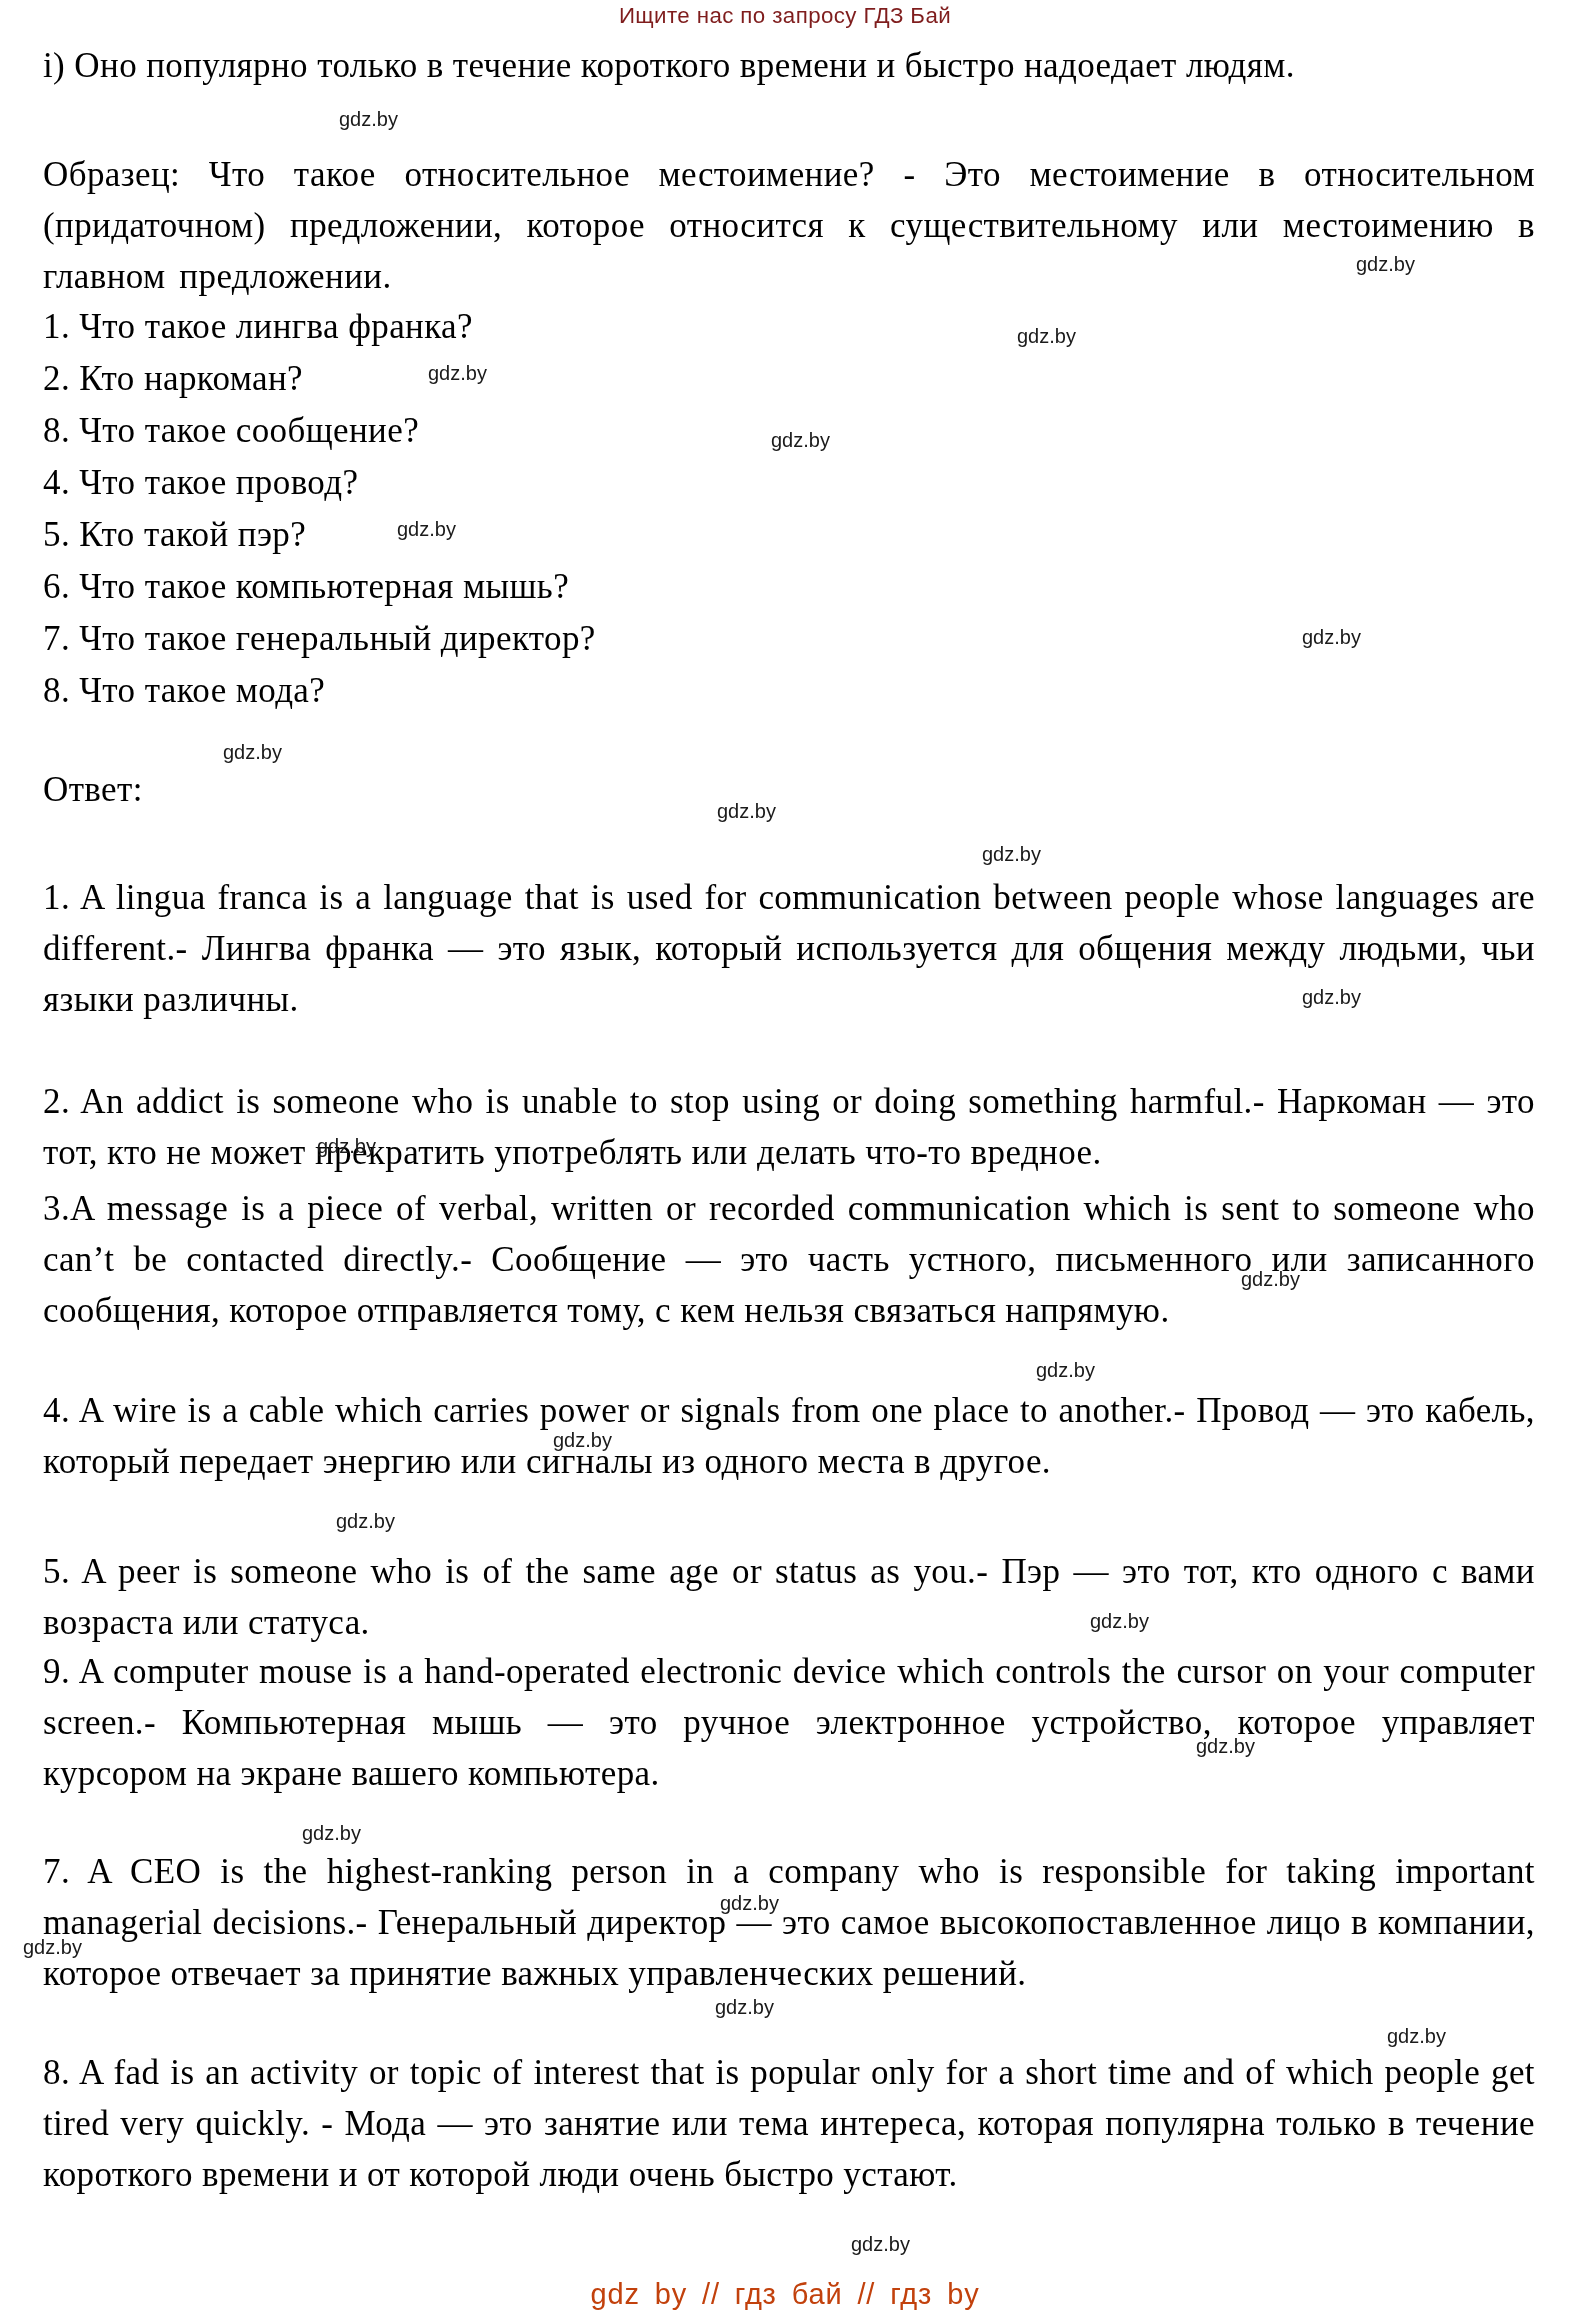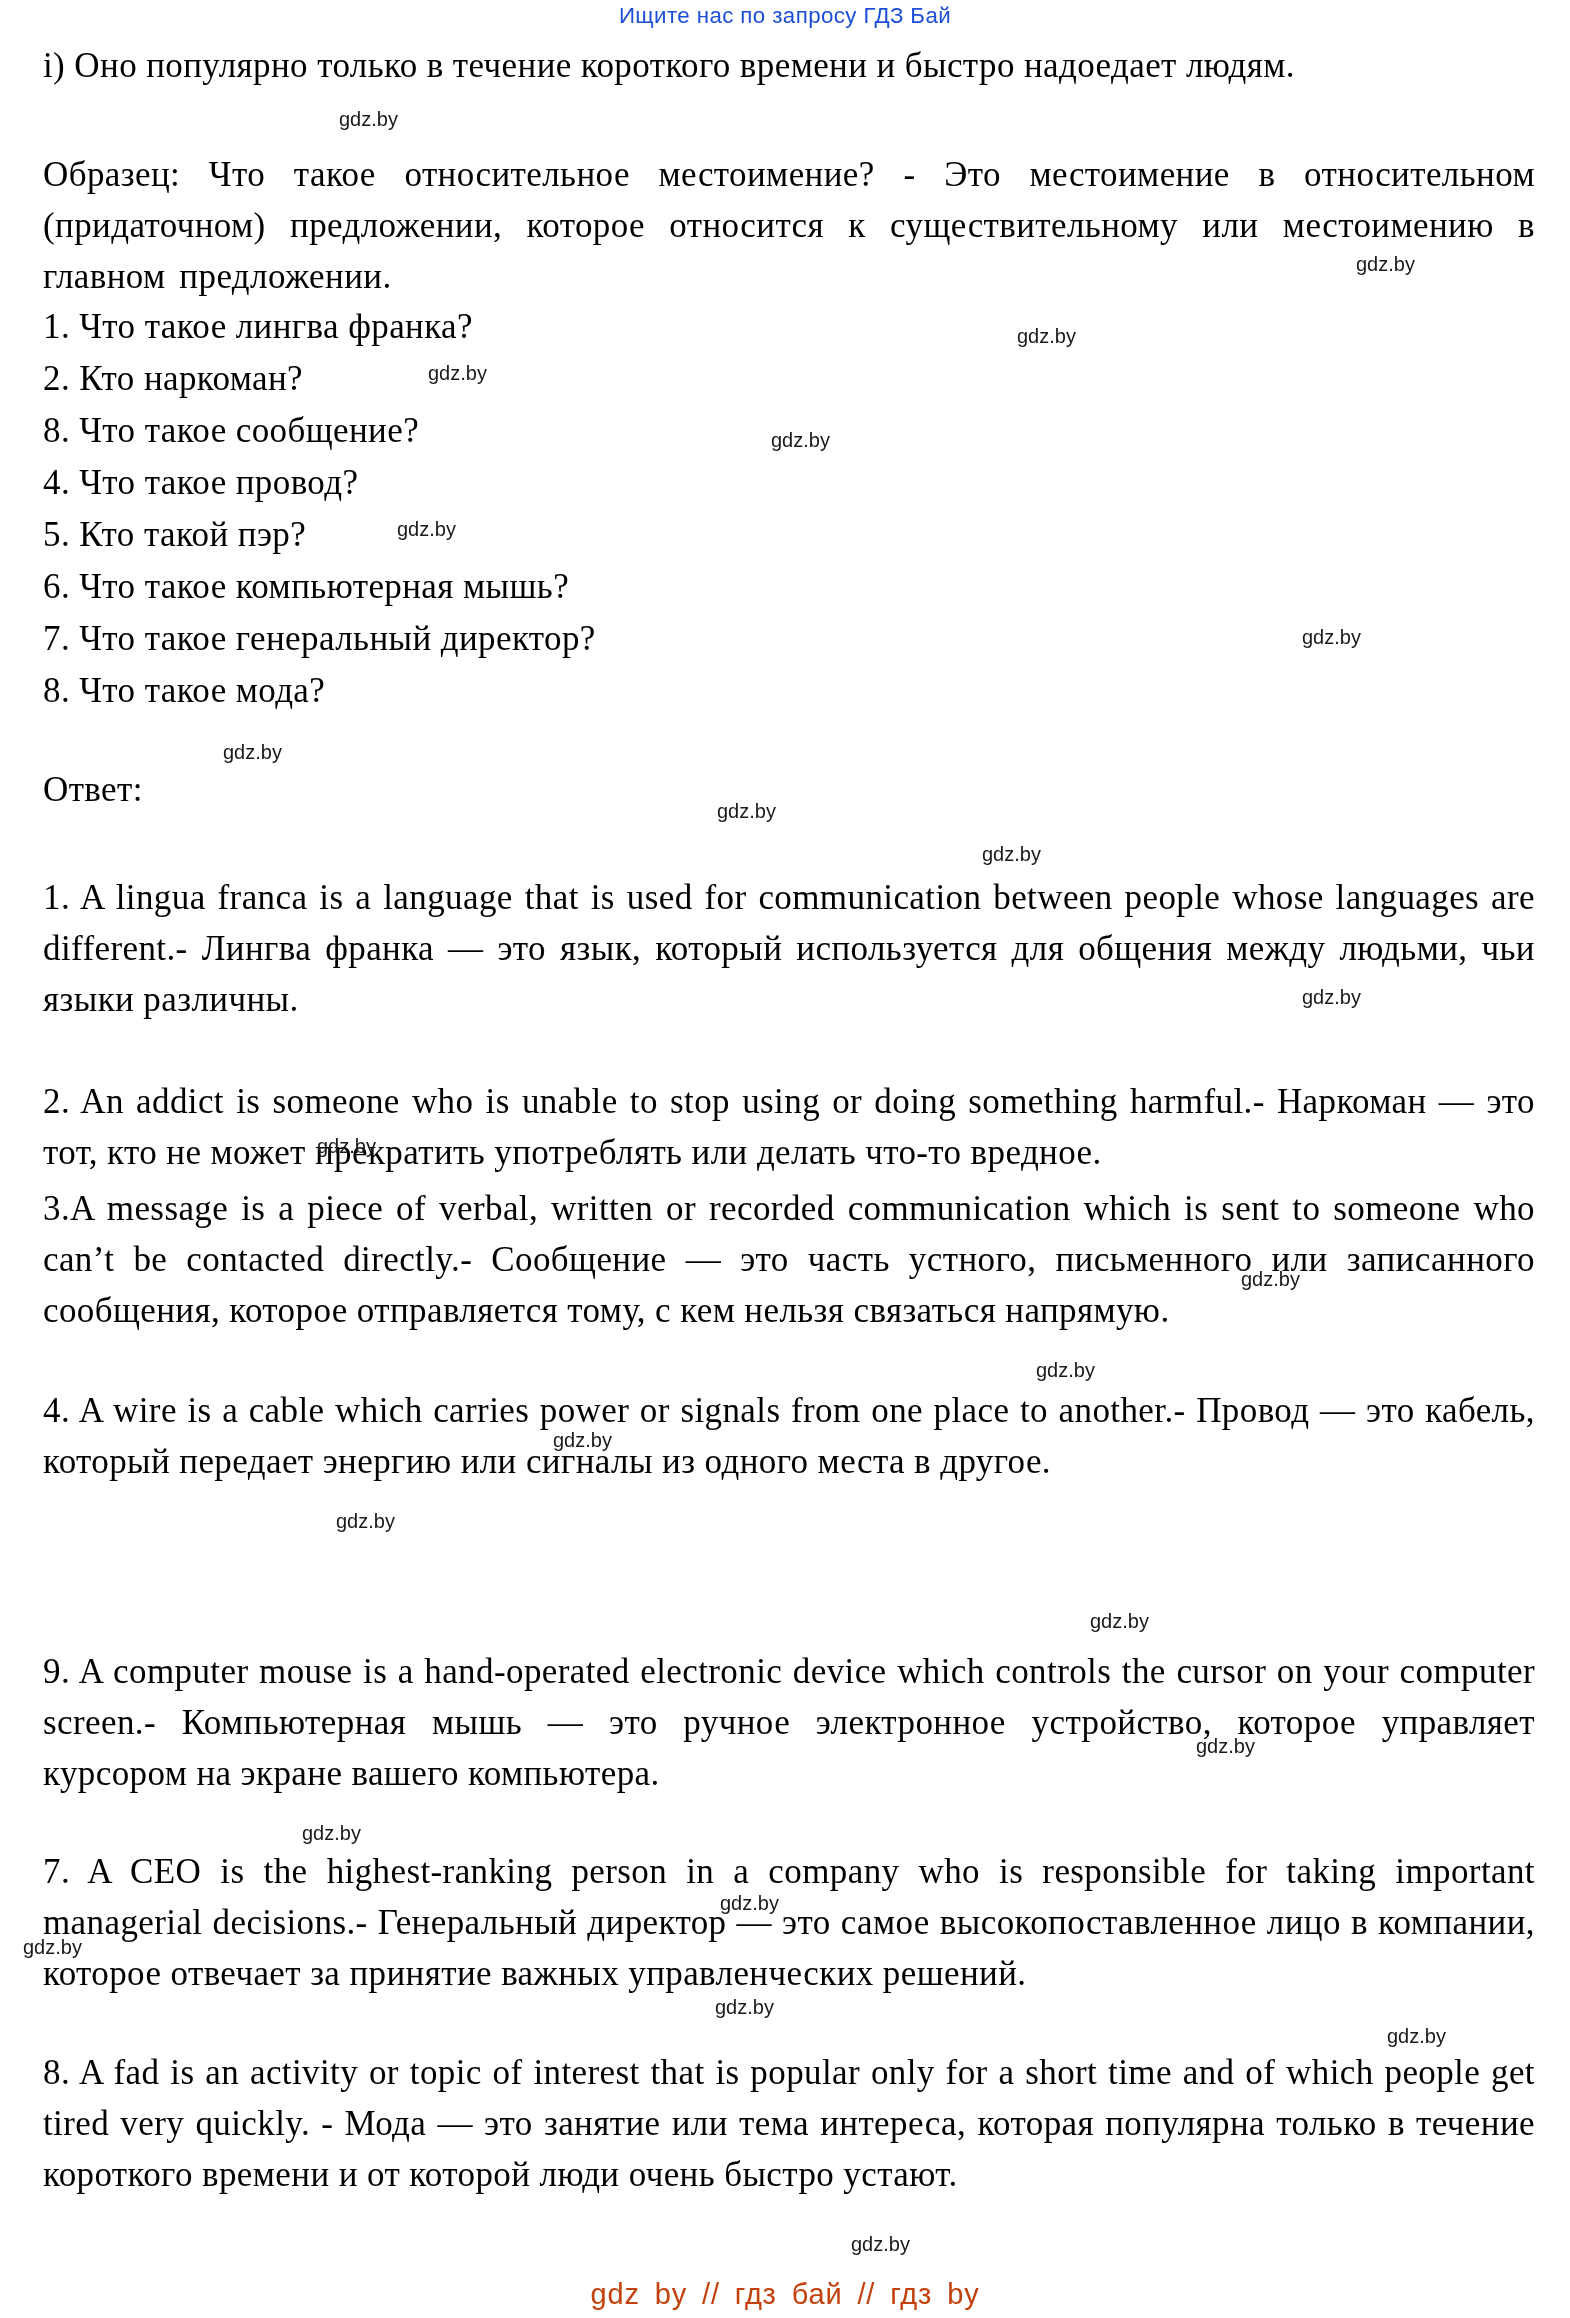--- a/index.html
+++ b/index.html
@@ -72,21 +72,21 @@
     letter-spacing: 0.8px;
     word-spacing: 6.2px;
     white-space: nowrap;
   }
 </style>
 </head>
 <body>
 
 <div class="page" style="background: rgb(255, 255, 255); color: rgb(0, 0, 0);">
 
-  <div class="site-header" style="color: #1d4ed8;">Ищите нас по запросу ГДЗ Бай</div>
+  <div class="site-header" style="color: #7f1d1d;">Ищите нас по запросу ГДЗ Бай</div>
 
   <div class="block justified" id="para-i">i) Оно популярно только в течение короткого времени и быстро надоедает людям.</div>
 
   <div class="block justified" id="para-sample">Образец: Что такое относительное местоимение? - Это местоимение в относительном (придаточном) предложении, которое относится к существительному или местоимению в главном предложении.</div>
 
   <div class="block" id="questions">
       <div class="q-line">1. Что такое лингва франка?</div>
       <div class="q-line">2. Кто наркоман?</div>
       <div class="q-line">8. Что такое сообщение?</div>
       <div class="q-line">4. Что такое провод?</div>
@@ -97,20 +97,21 @@
     </div>
 
   <div class="block" id="answer-label">Ответ:</div>
 
   <div class="site-footer" style="color: #c2410c;">gdz by  //  гдз бай  //  гдз by</div>
 
 <div class="block justified answer-1">1. A lingua franca is a language that is used for communication between people whose languages are different.- Лингва франка — это язык, который используется для общения между людьми, чьи языки различны.</div>
     <div class="block justified answer-2">2. An addict is someone who is unable to stop using or doing something harmful.- Наркоман — это тот, кто не может прекратить употреблять или делать что-то вредное.</div>
     <div class="block justified answer-3">3.A message is a piece of verbal, written or recorded communication which is sent to someone who can’t be contacted directly.- Сообщение — это часть устного, письменного или записанного сообщения, которое отправляется тому, с кем нельзя связаться напрямую.</div>
     <div class="block justified answer-4">4. A wire is a cable which carries power or signals from one place to another.- Провод — это кабель, который передает энергию или сигналы из одного места в другое.</div>
+    <div class="block justified answer-5">5. A peer is someone who is of the same age or status as you.- Пэр — это тот, кто одного с вами возраста или статуса.</div>
     <div class="block justified answer-6">9. A computer mouse is a hand-operated electronic device which controls the cursor on your computer screen.- Компьютерная мышь — это ручное электронное устройство, которое управляет курсором на экране вашего компьютера.</div>
     <div class="block justified answer-7">7. A CEO is the highest-ranking person in a company who is responsible for taking important managerial decisions.- Генеральный директор — это самое высокопоставленное лицо в компании, которое отвечает за принятие важных управленческих решений.</div>
     <div class="block justified answer-8">8. A fad is an activity or topic of interest that is popular only for a short time and of which people get tired very quickly. - Мода — это занятие или тема интереса, которая популярна только в течение короткого времени и от которой люди очень быстро устают.</div>
     <div class="watermark" style="left: 339px; top: 108px; color: rgb(27, 27, 27);">gdz.by</div>
     <div class="watermark" style="left: 1356px; top: 253px; color: rgb(27, 27, 27);">gdz.by</div>
     <div class="watermark" style="left: 1017px; top: 325px; color: rgb(27, 27, 27);">gdz.by</div>
     <div class="watermark" style="left: 428px; top: 362px; color: rgb(27, 27, 27);">gdz.by</div>
     <div class="watermark" style="left: 771px; top: 429px; color: rgb(27, 27, 27);">gdz.by</div>
     <div class="watermark" style="left: 397px; top: 518px; color: rgb(27, 27, 27);">gdz.by</div>
     <div class="watermark" style="left: 1302px; top: 626px; color: rgb(27, 27, 27);">gdz.by</div>

